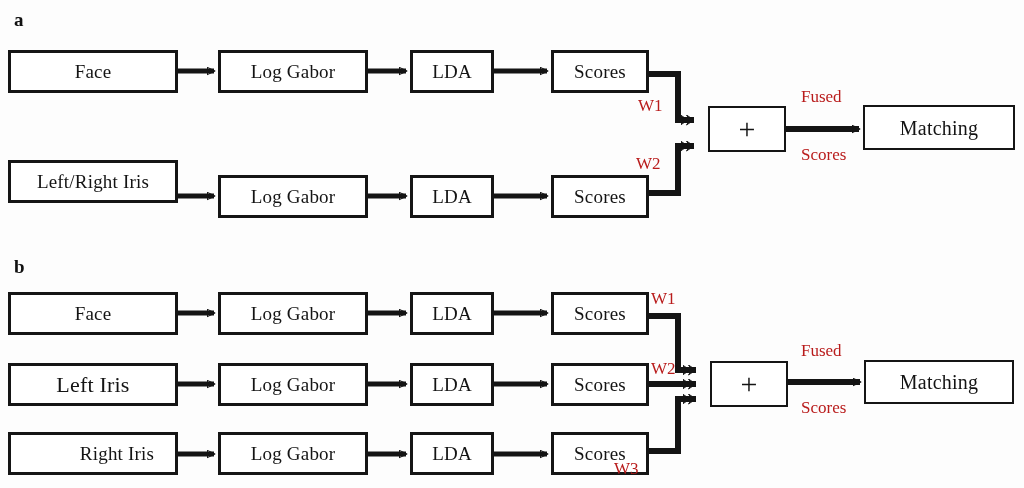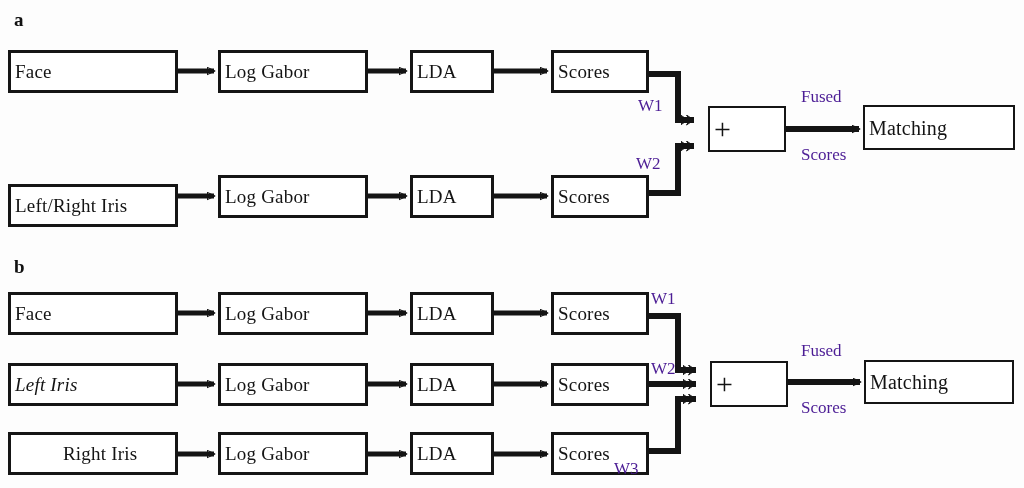--- a/index.html
+++ b/index.html
@@ -24,21 +24,21 @@
     color: #111111;
     line-height: 1;
   }
   .node {
     position: absolute;
     box-sizing: border-box;
     border: 3px solid #151515;
     background: #ffffff;
     display: flex;
     align-items: center;
-    justify-content: flex-start;
+    justify-content: center;
     color: #141414;
     font-family: "Liberation Serif", "DejaVu Serif", serif;
     letter-spacing: 0.2px;
     text-align: center;
     white-space: nowrap;
   }
   .node.thin { border-width: 2px; }
   .node-label {
     display: block;
     line-height: 1;
@@ -47,21 +47,21 @@
   .plus-glyph {
     font-size: 30px;
     line-height: 0.8;
     font-weight: 400;
     color: #141414;
   }
   .edge-label {
     position: absolute;
     font-family: "Liberation Serif", "DejaVu Serif", serif;
     font-size: 17px;
-    color: #4c1d95;
+    color: #b91c1c;
     line-height: 1;
     white-space: nowrap;
   }
   svg.wires {
     position: absolute;
     left: 0;
     top: 0;
     width: 1024px;
     height: 488px;
     pointer-events: none;
@@ -128,21 +128,21 @@
   <div class="node" style="left:218px; top:50px; width:150px; height:43px; font-size:19px;">
     <span class="node-label">Log Gabor</span>
   </div>
   <div class="node" style="left:410px; top:50px; width:84px; height:43px; font-size:19px;">
     <span class="node-label">LDA</span>
   </div>
   <div class="node" style="left:551px; top:50px; width:98px; height:43px; font-size:19px;">
     <span class="node-label">Scores</span>
   </div>
 
-  <div class="node" style="left:8px; top:184px; width:170px; height:43px; font-size:19px;">
+  <div class="node" style="left:8px; top:160px; width:170px; height:43px; font-size:19px;">
     <span class="node-label">Left/Right Iris</span>
   </div>
   <div class="node" style="left:218px; top:175px; width:150px; height:43px; font-size:19px;">
     <span class="node-label">Log Gabor</span>
   </div>
   <div class="node" style="left:410px; top:175px; width:84px; height:43px; font-size:19px;">
     <span class="node-label">LDA</span>
   </div>
   <div class="node" style="left:551px; top:175px; width:98px; height:43px; font-size:19px;">
     <span class="node-label">Scores</span>
@@ -168,21 +168,21 @@
   <div class="node" style="left:218px; top:292px; width:150px; height:43px; font-size:19px;">
     <span class="node-label">Log Gabor</span>
   </div>
   <div class="node" style="left:410px; top:292px; width:84px; height:43px; font-size:19px;">
     <span class="node-label">LDA</span>
   </div>
   <div class="node" style="left:551px; top:292px; width:98px; height:43px; font-size:19px;">
     <span class="node-label">Scores</span>
   </div>
 
-  <div class="node" style="left:8px; top:363px; width:170px; height:43px; font-size:19px;font-style:italic;">
+  <div class="node" style="left:8px; top:363px; width:170px; height:43px; font-size:22px;">
     <span class="node-label">Left Iris</span>
   </div>
   <div class="node" style="left:218px; top:363px; width:150px; height:43px; font-size:19px;">
     <span class="node-label">Log Gabor</span>
   </div>
   <div class="node" style="left:410px; top:363px; width:84px; height:43px; font-size:19px;">
     <span class="node-label">LDA</span>
   </div>
   <div class="node" style="left:551px; top:363px; width:98px; height:43px; font-size:19px;">
     <span class="node-label">Scores</span>

